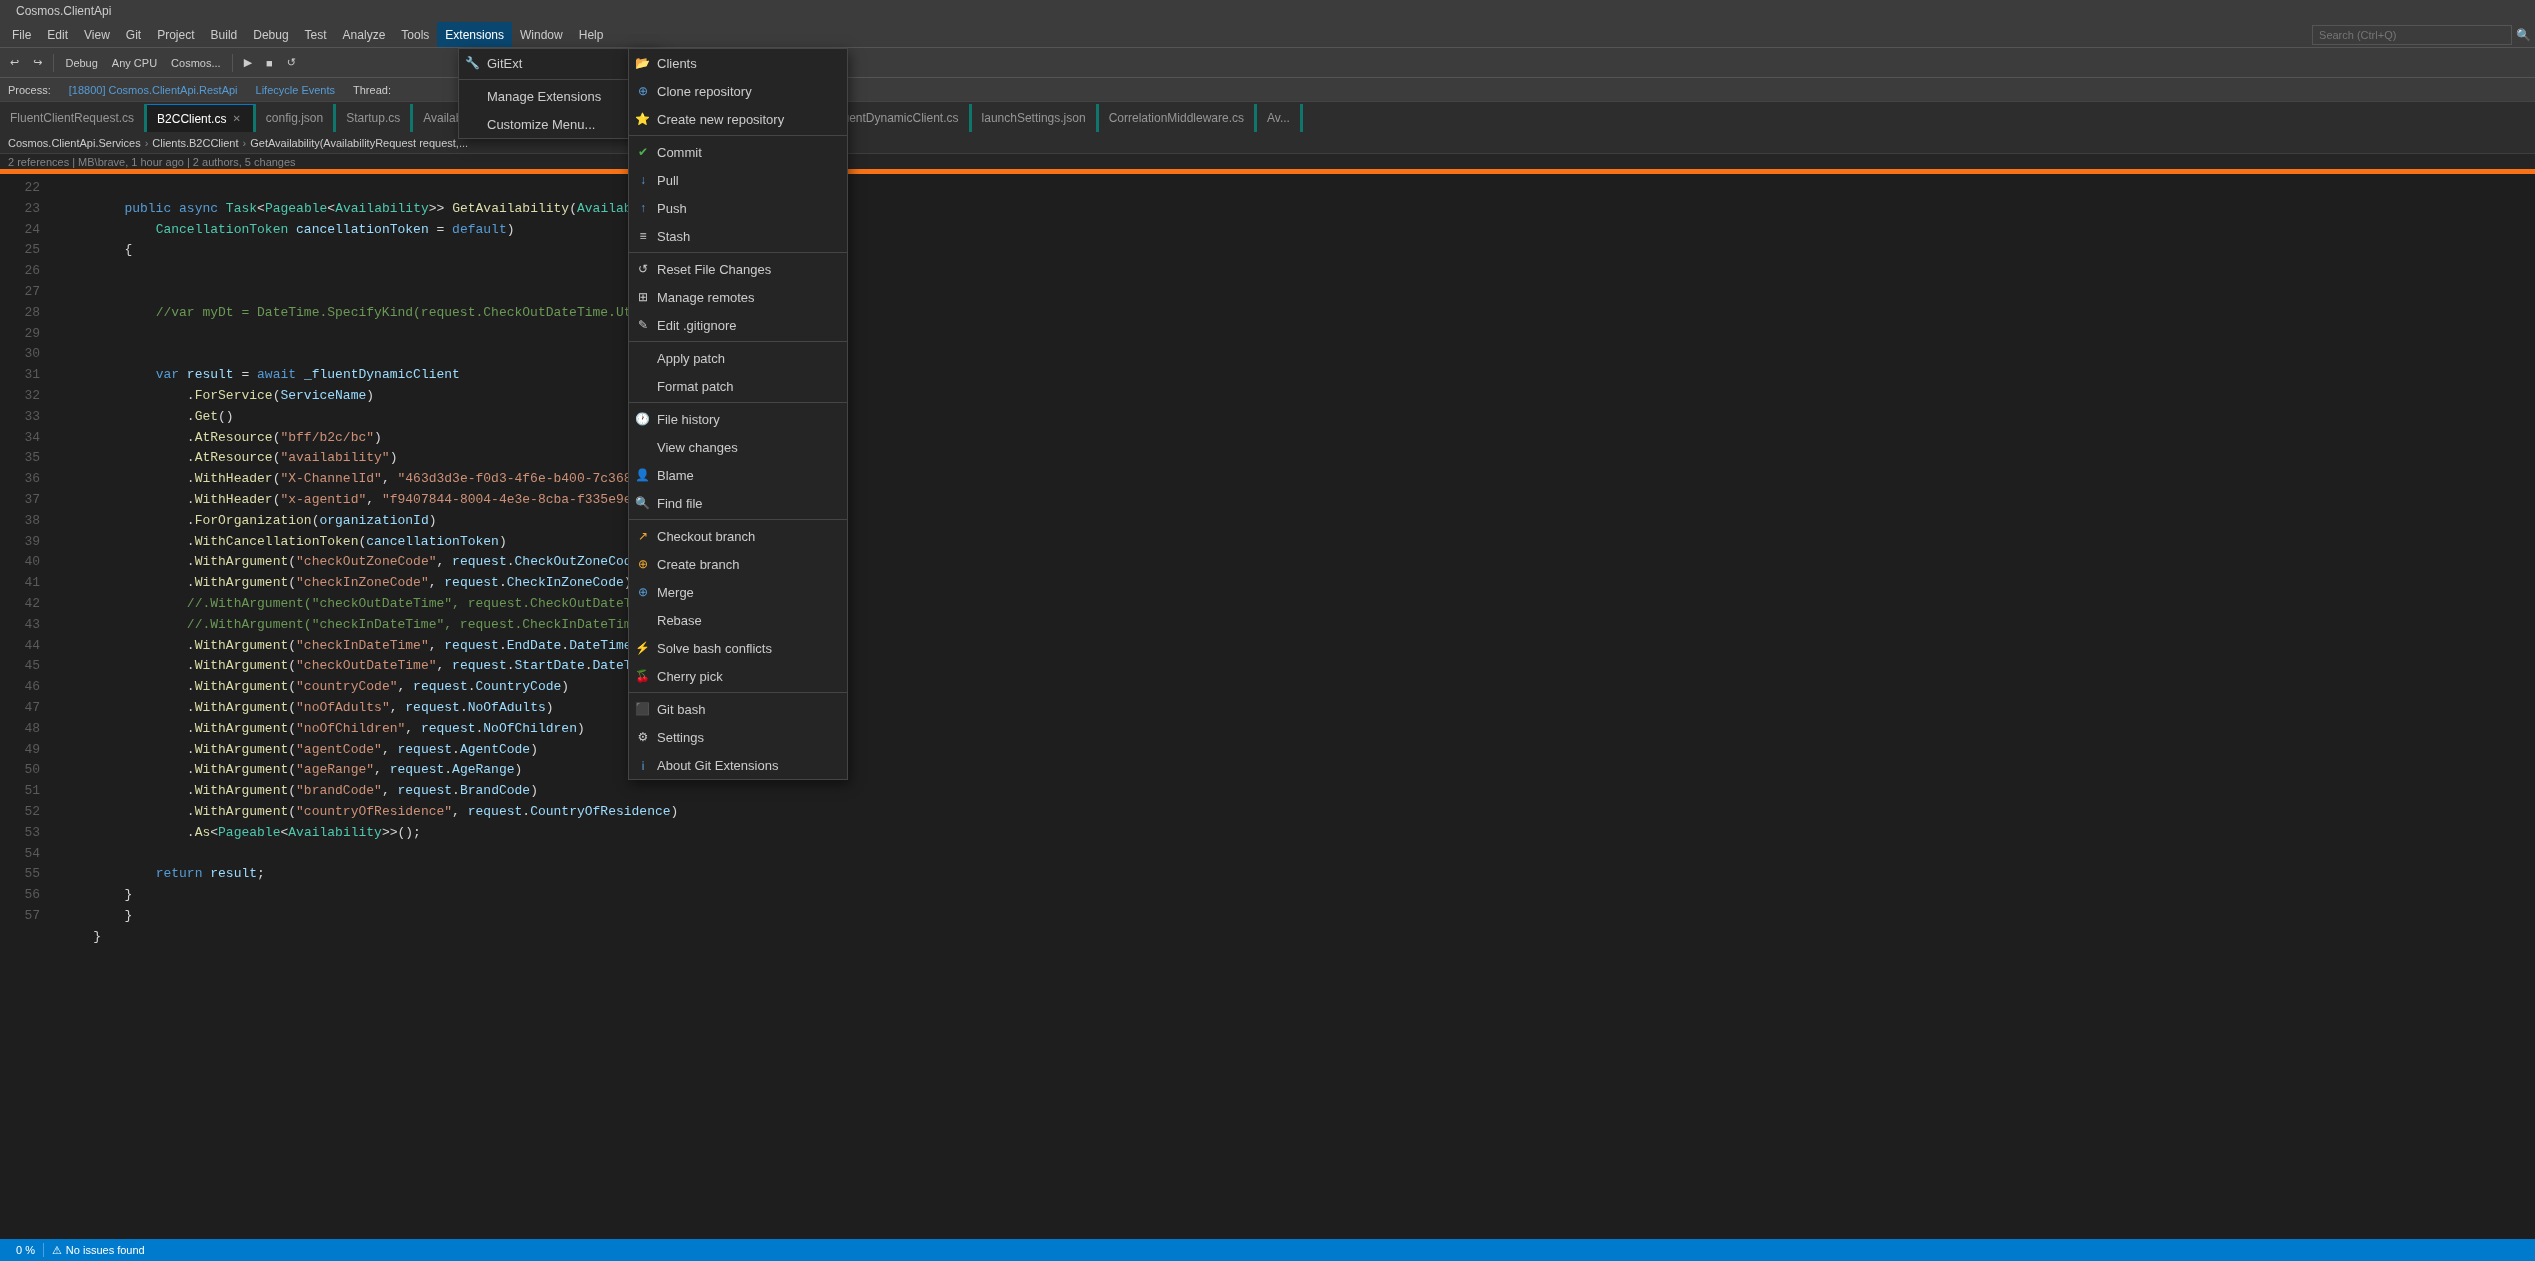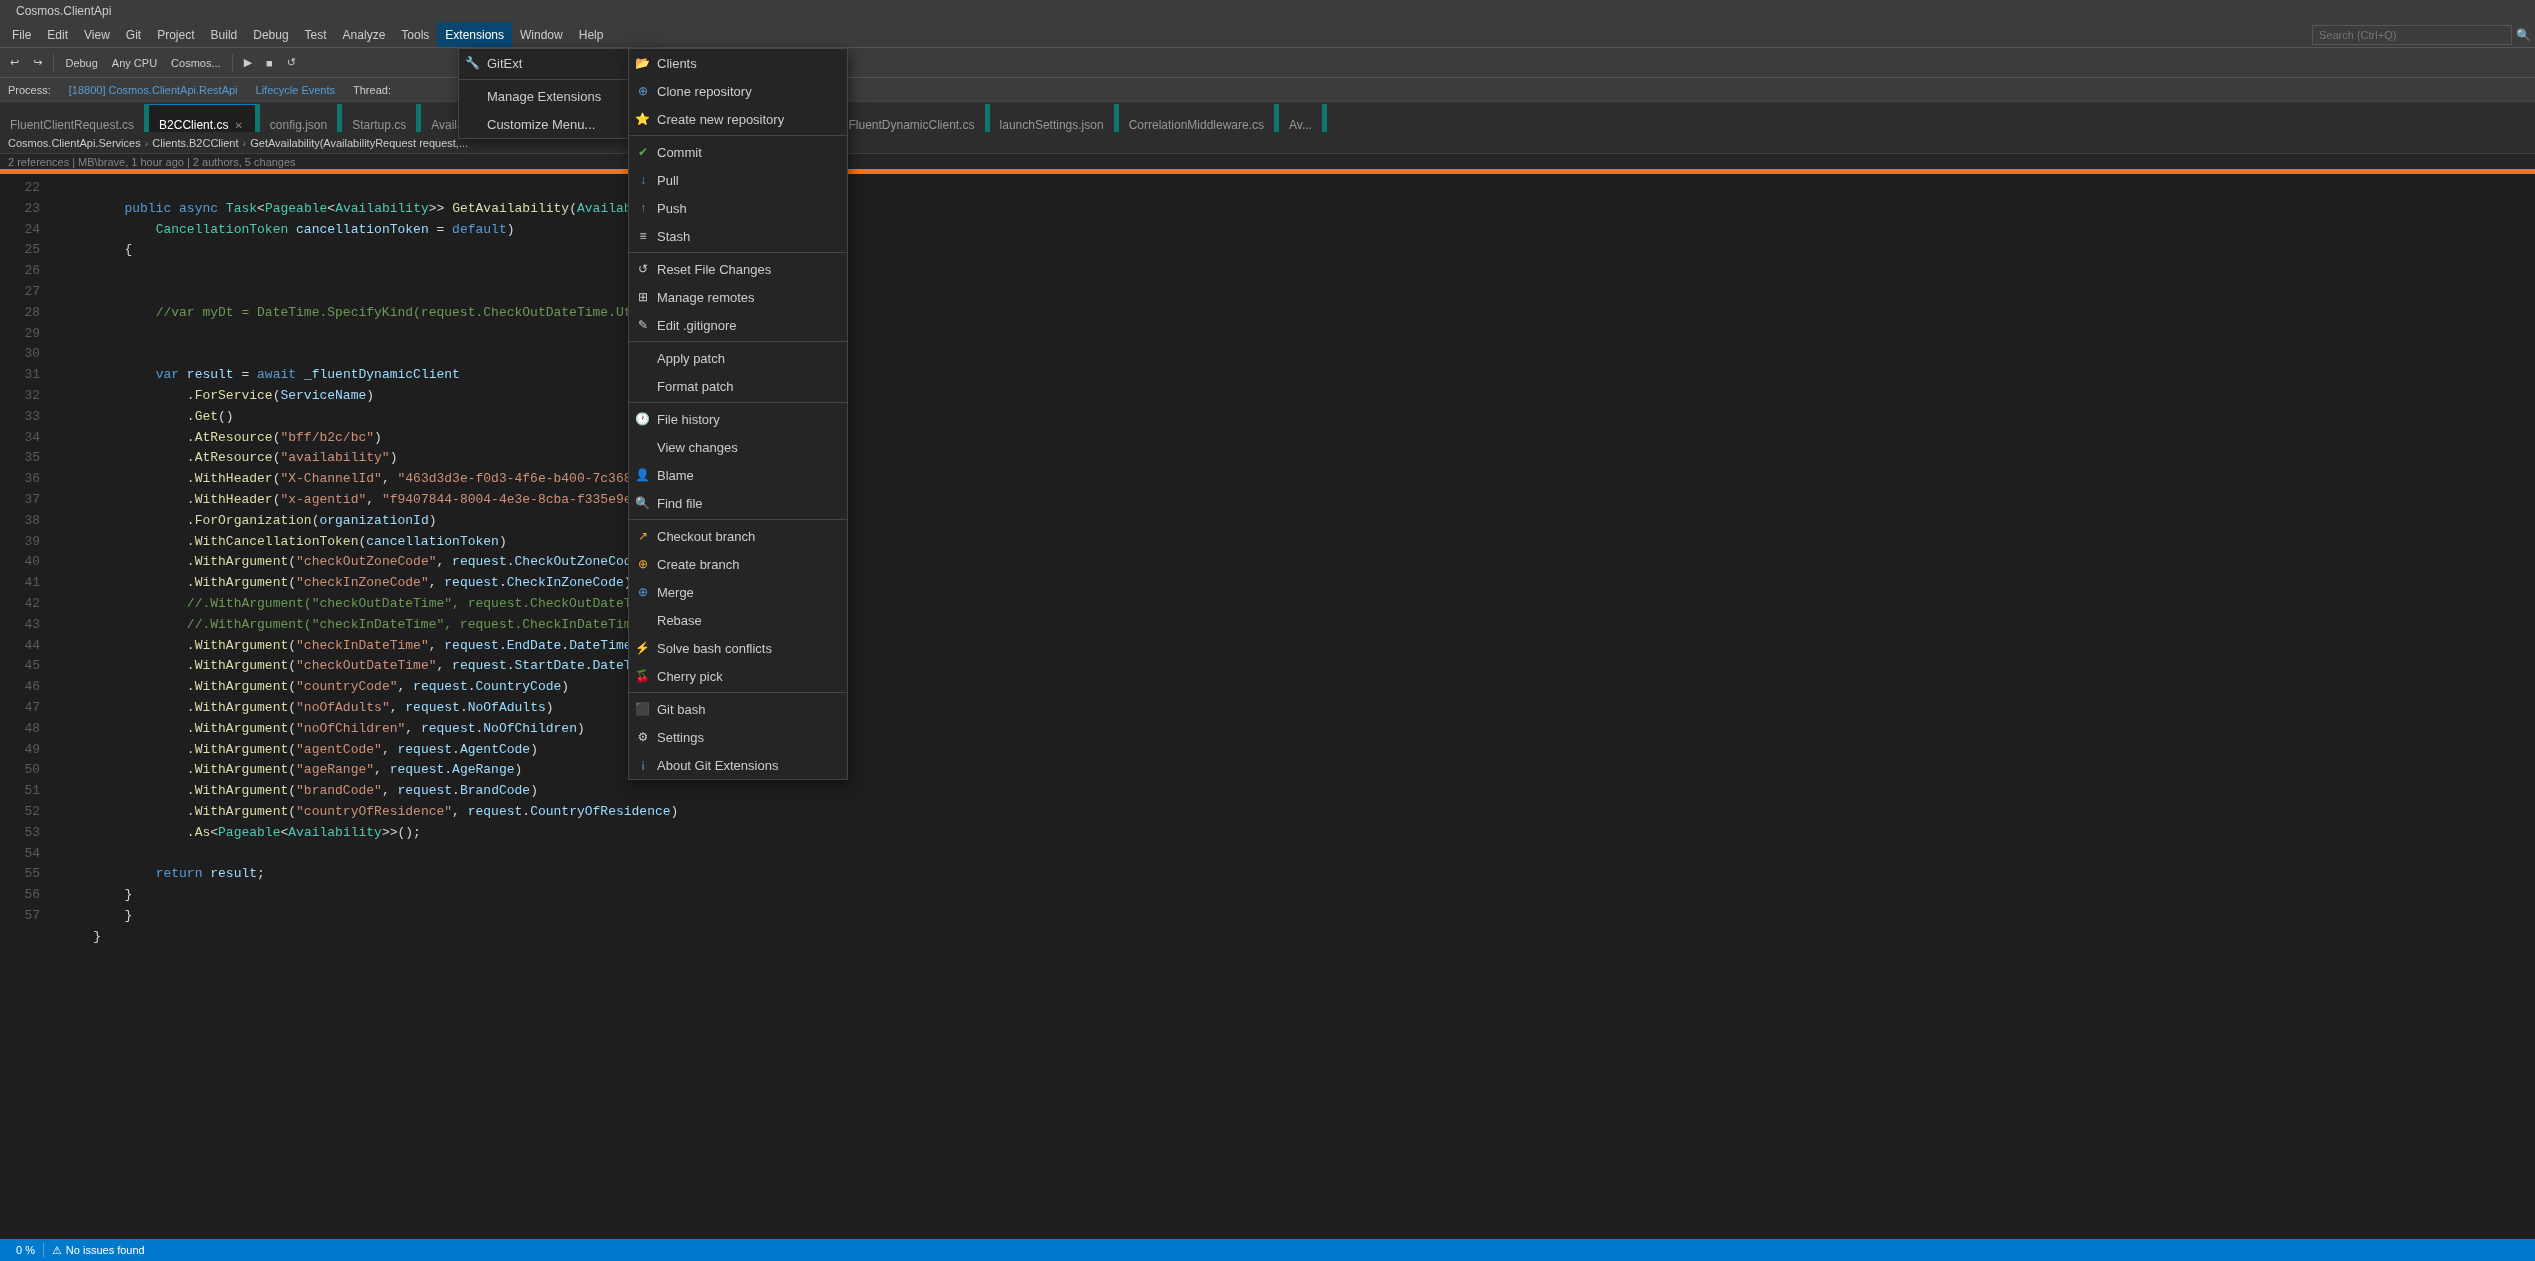--- a/index.html
+++ b/index.html
@@ -92,24 +92,24 @@
       height: 30px;
       background: #2d2d2d;
       display: flex;
       align-items: flex-end;
       overflow: hidden;
     }
     .tab {
       height: 28px;
       padding: 0 10px;
       display: flex;
-      align-items: flex-end;
+      align-items: center;
       background: #2d2d2d;
       color: #969696;
-      border-right: 5px solid #0f766e;
+      border-right: 3px solid #0f766e;
       font-size: 12px;
       cursor: pointer;
       white-space: nowrap;
       gap: 4px;
     }
     .tab.active {
       background: #1e1e1e;
       color: #ffffff;
       border-top: 1px solid #007acc;
     }

